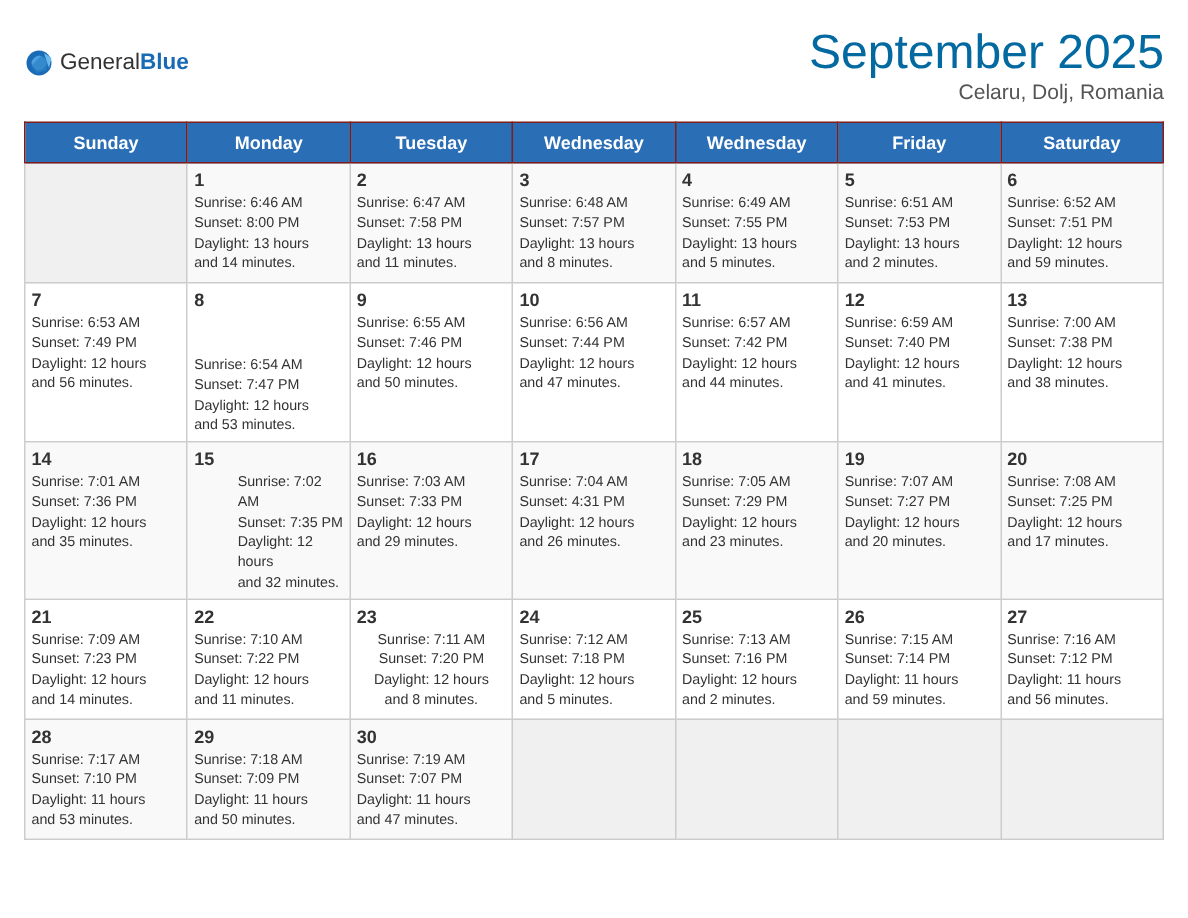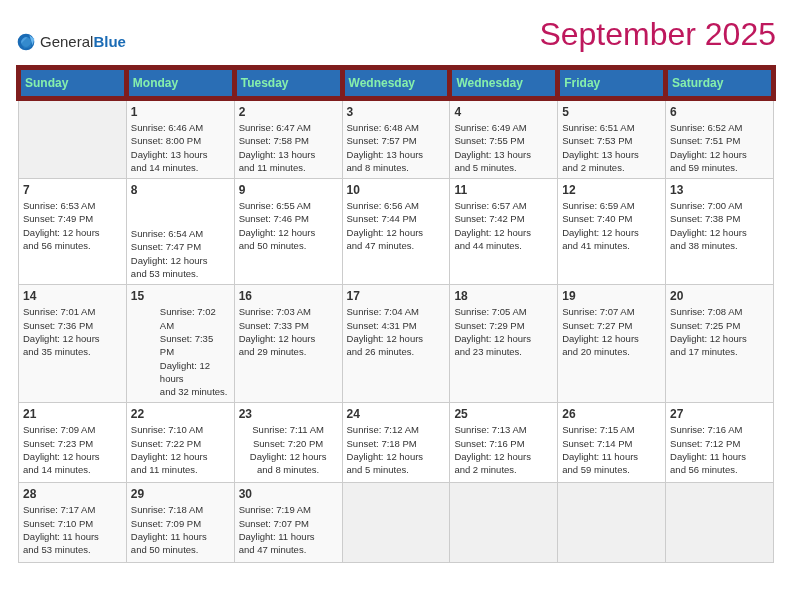--- a/index.html
+++ b/index.html
@@ -22,34 +22,34 @@
       gap: 4px;
       margin-top: 16px;
     }
     .logo-text-general { font-size: 15px; color: #333; font-weight: normal; }
     .logo-text-blue { font-size: 15px; color: #1a6bb5; font-weight: bold; }
     .logo-icon {
       width: 20px;
       height: 20px;
     }
     .title-block { text-align: right; }
-    .month-title { font-size: 32px; color: #be185d; font-weight: normal; }
+    .month-title { font-size: 32px; color: #0369a1; font-weight: normal; }
     .location { font-size: 14px; color: #555; }
     table {
       width: 100%;
       border-collapse: collapse;
       table-layout: fixed;
     }
     thead tr th {
       background: #2a6eb5;
-      color: #86efac;
+      color: #ffffff;
       font-size: 12px;
       padding: 6px 4px;
-      text-align: left;
-      border: 5px solid #7f1d1d;
+      text-align: center;
+      border: 1px solid #7f1d1d;
       font-weight: bold;
     }
     tbody tr td {
       border: 1px solid #ccc;
       vertical-align: top;
       padding: 4px 4px;
       font-size: 10px;
       color: #333;
       height: 80px;
     }
@@ -78,20 +78,21 @@
       <path d="M8 8 Q12 4 16 8 Q20 12 16 16 Q12 20 8 16 Q4 12 8 8Z" fill="#4da0e0"></path>
       <path d="M14 6 L20 10 L18 18 L10 20 L6 14 Z" fill="#2a80c5" opacity="0.7"></path>
       <polygon points="16,4 22,8 20,16" fill="#6bb8f0"></polygon>
     </svg>
     <div>
       <span class="logo-text-general">General</span><span class="logo-text-blue">Blue</span>
     </div>
   </div>
   <div class="title-block">
     <div class="month-title">September 2025</div>
+    <div class="location">Celaru, Dolj, Romania</div>
   </div>
 </div>
 
 <table>
   <thead>
     <tr>
     <th>Sunday</th>
         <th>Monday</th>
         <th>Tuesday</th>
         <th>Wednesday</th>

